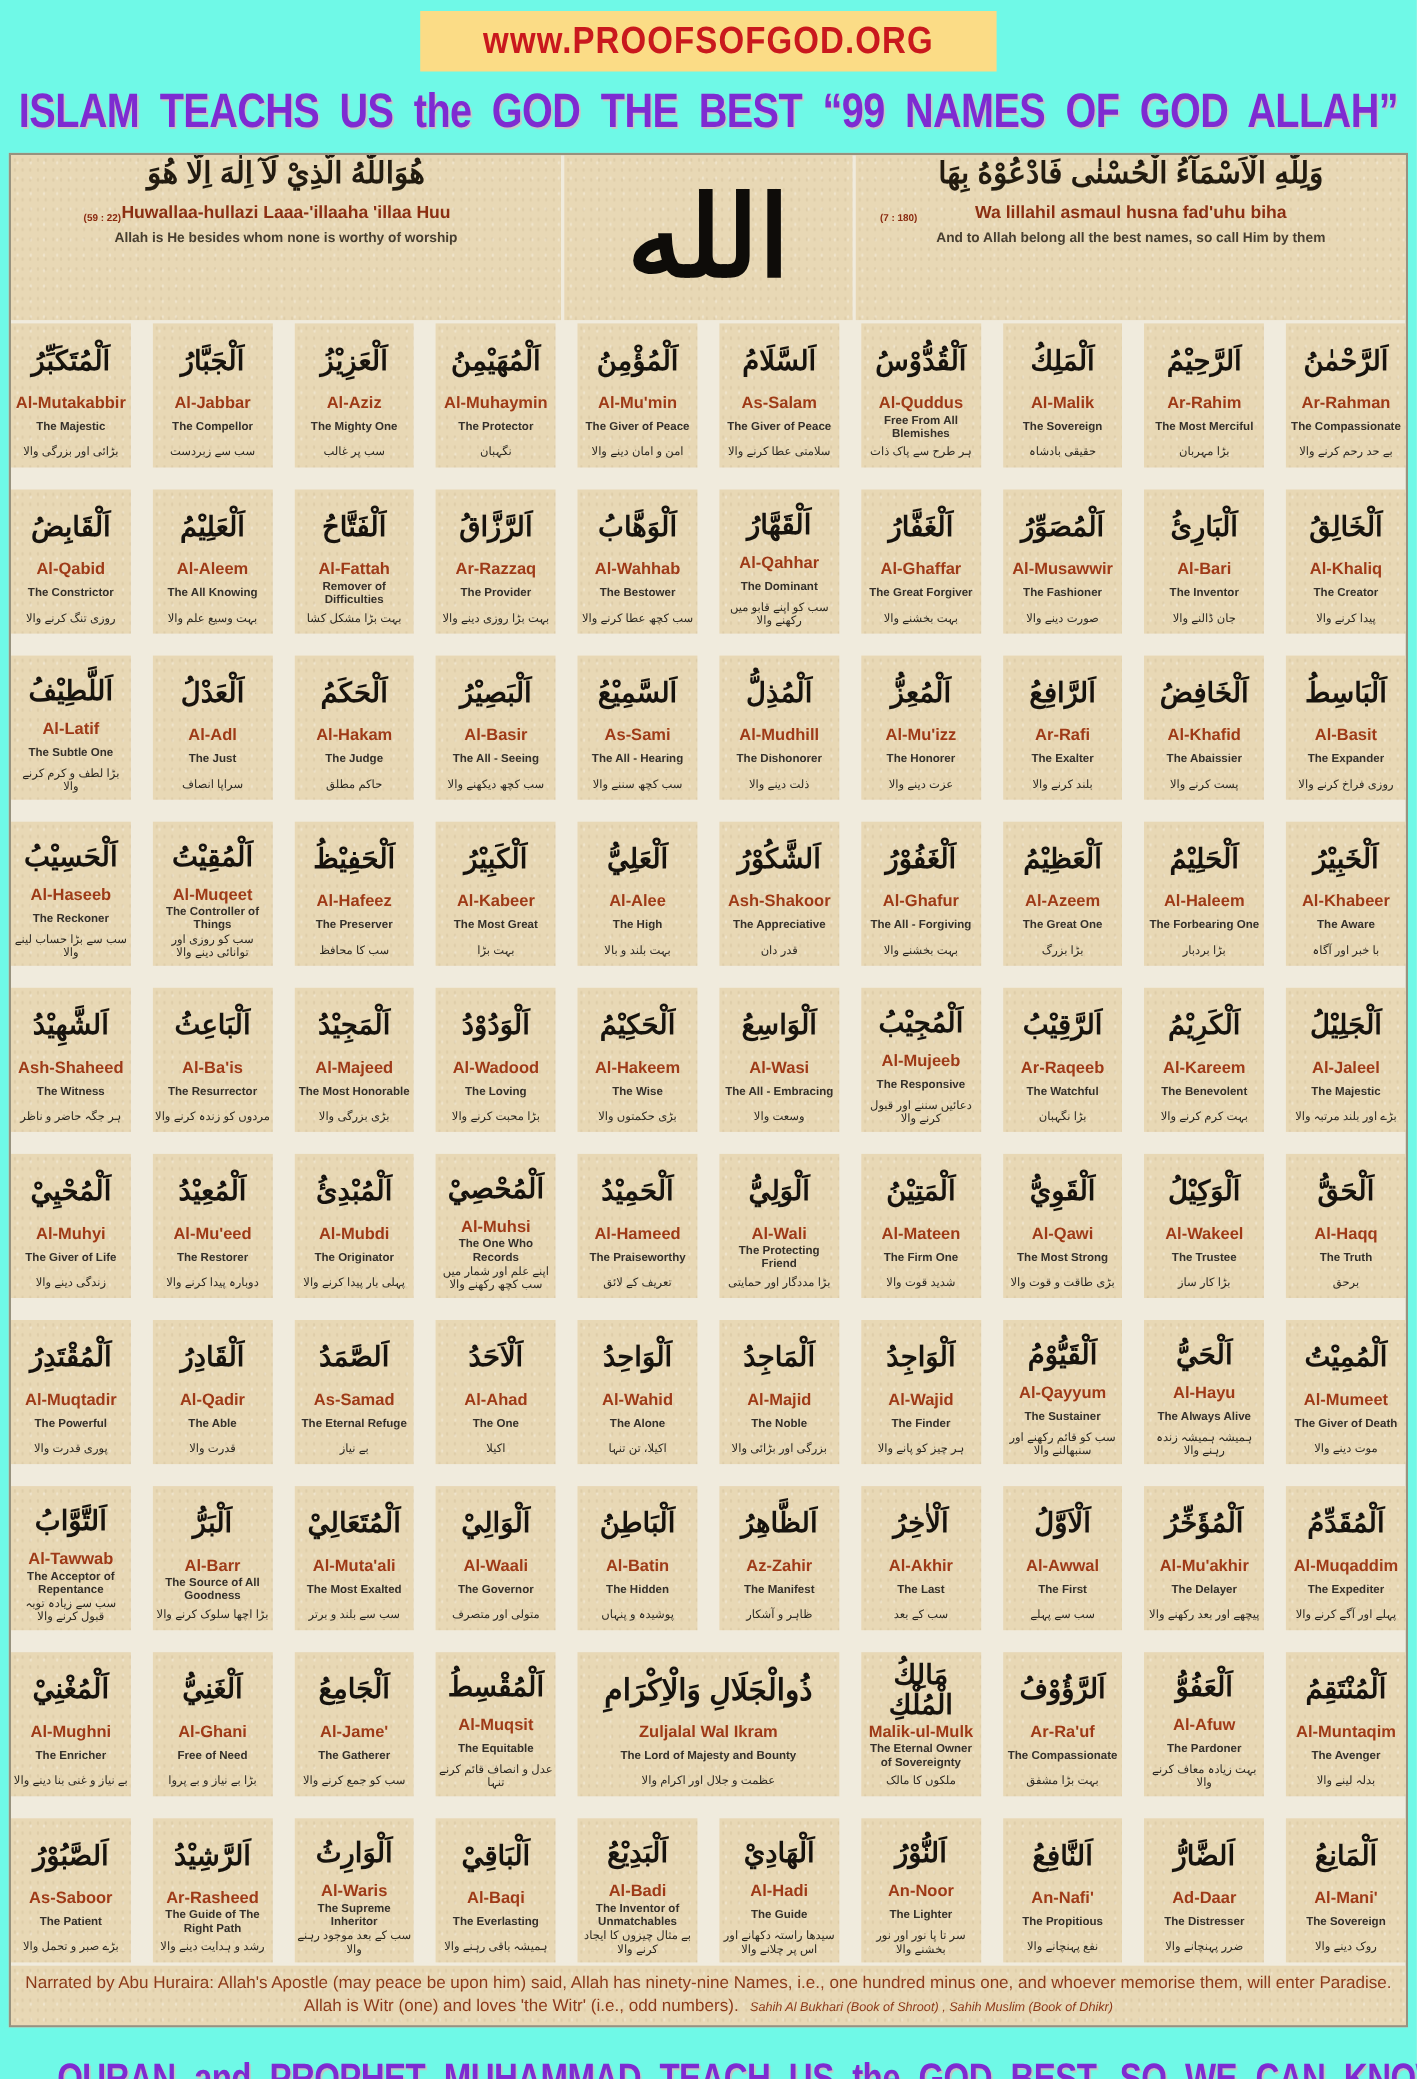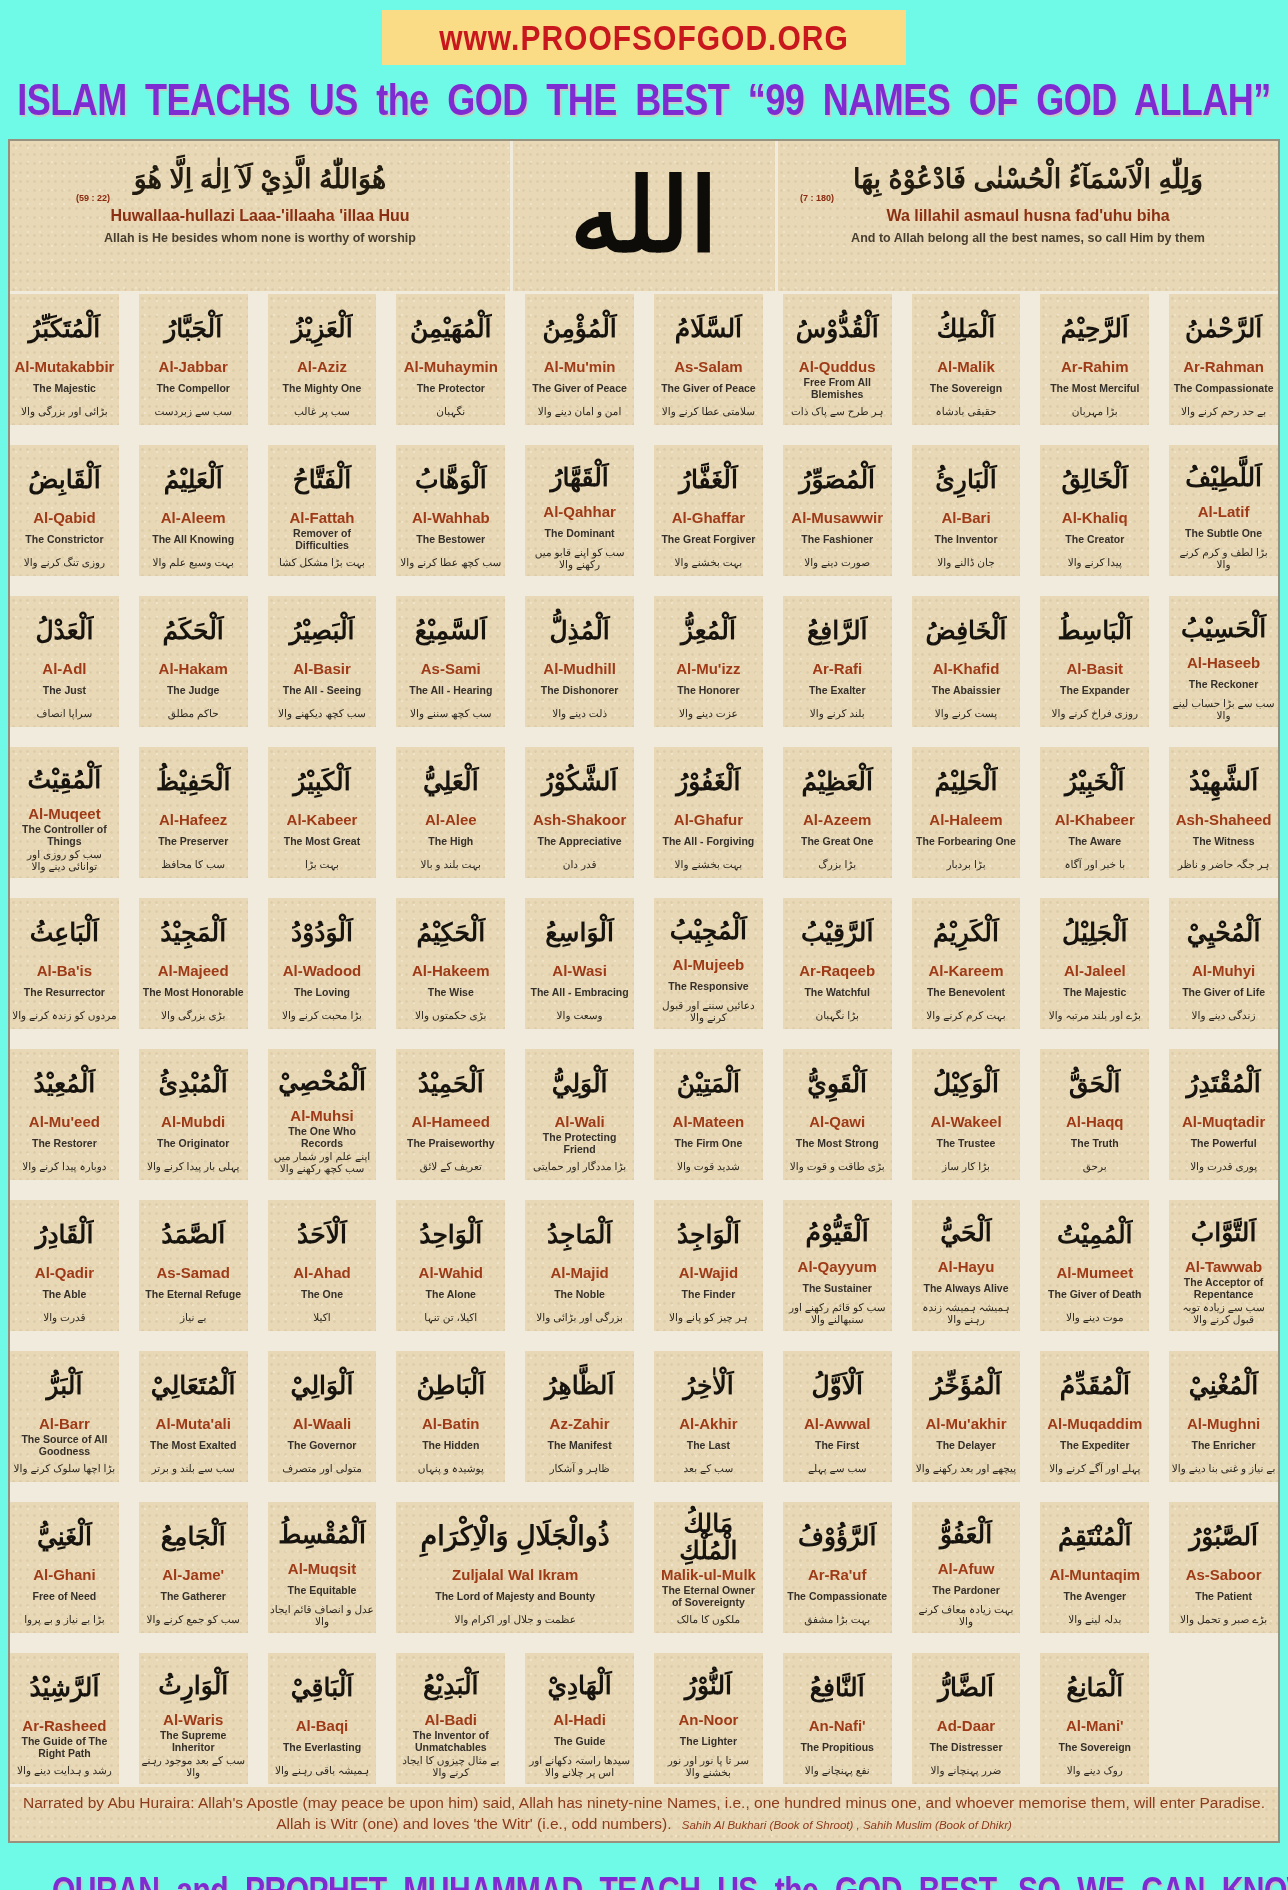--- a/index.html
+++ b/index.html
@@ -39,21 +39,21 @@
       radial-gradient(rgba(134,108,66,.10) 1px, transparent 1.4px),
       radial-gradient(rgba(255,255,255,.30) 1px, transparent 1.4px);
     background-size:7px 9px, 12px 14px;
   }
   .t-header{
     display:grid; grid-template-columns:500px 262px 1fr; gap:3px; height:150px;
   }
   .t-header>div{position:relative; text-align:center; overflow:hidden;}
   .verse-ar{
     font-size:27px; font-weight:bold; color:#221b10; direction:rtl;
-    padding-top:22px; line-height:1.25;
+    line-height:1.25;
   }
   .verse-ref{
     position:absolute; top:52px; font-size:9px; font-weight:bold; color:#8a2a10;text-align:right;
   }
   .verse-ref.l{left:66px;} .verse-ref.r{left:22px;}
   .verse-translit{
     margin-top:10px; font-size:16px; font-weight:bold; color:#8B2F12;
   }
   .verse-en{margin-top:6px; font-size:12.5px; font-weight:bold; color:#473e2f;}
   .allah-callig{
@@ -210,20 +210,26 @@
         <div class="c-meaning">The All Knowing</div>
         <div class="c-urdu" dir="rtl">بہت وسیع علم والا</div>
       </div>
       <div class="cell paper">
         <div class="c-arabic" dir="rtl">اَلْفَتَّاحُ</div>
         <div class="c-name">Al-Fattah</div>
         <div class="c-meaning">Remover of Difficulties</div>
         <div class="c-urdu" dir="rtl">بہت بڑا مشکل کشا</div>
       </div>
       <div class="cell paper">
+        <div class="c-arabic" dir="rtl">اَلرَّزَّاقُ</div>
+        <div class="c-name">Ar-Razzaq</div>
+        <div class="c-meaning">The Provider</div>
+        <div class="c-urdu" dir="rtl">بہت بڑا روزی دینے والا</div>
+      </div>
+      <div class="cell paper">
         <div class="c-arabic" dir="rtl">اَلْوَهَّابُ</div>
         <div class="c-name">Al-Wahhab</div>
         <div class="c-meaning">The Bestower</div>
         <div class="c-urdu" dir="rtl">سب کچھ عطا کرنے والا</div>
       </div>
       <div class="cell paper">
         <div class="c-arabic" dir="rtl">اَلْقَهَّارُ</div>
         <div class="c-name">Al-Qahhar</div>
         <div class="c-meaning">The Dominant</div>
         <div class="c-urdu" dir="rtl">سب کو اپنے قابو میں رکھنے والا</div>
@@ -627,21 +633,21 @@
       <div class="cell paper">
         <div class="c-arabic" dir="rtl">اَلْجَامِعُ</div>
         <div class="c-name">Al-Jame'</div>
         <div class="c-meaning">The Gatherer</div>
         <div class="c-urdu" dir="rtl">سب کو جمع کرنے والا</div>
       </div>
       <div class="cell paper">
         <div class="c-arabic" dir="rtl">اَلْمُقْسِطُ</div>
         <div class="c-name">Al-Muqsit</div>
         <div class="c-meaning">The Equitable</div>
-        <div class="c-urdu" dir="rtl">عدل و انصاف قائم ایجاد والا</div>
+        <div class="c-urdu" dir="rtl">عدل و انصاف قائم کرنے تنہا</div>
       </div>
       <div class="cell paper span2">
         <div class="c-arabic" dir="rtl">ذُوالْجَلَالِ وَالْاِکْرَامِ</div>
         <div class="c-name">Zuljalal Wal Ikram</div>
         <div class="c-meaning">The Lord of Majesty and Bounty</div>
         <div class="c-urdu" dir="rtl">عظمت و جلال اور اکرام والا</div>
       </div>
       <div class="cell paper">
         <div class="c-arabic" dir="rtl">مَالِكُ الْمُلْكِ</div>
         <div class="c-name">Malik-ul-Mulk</div>

